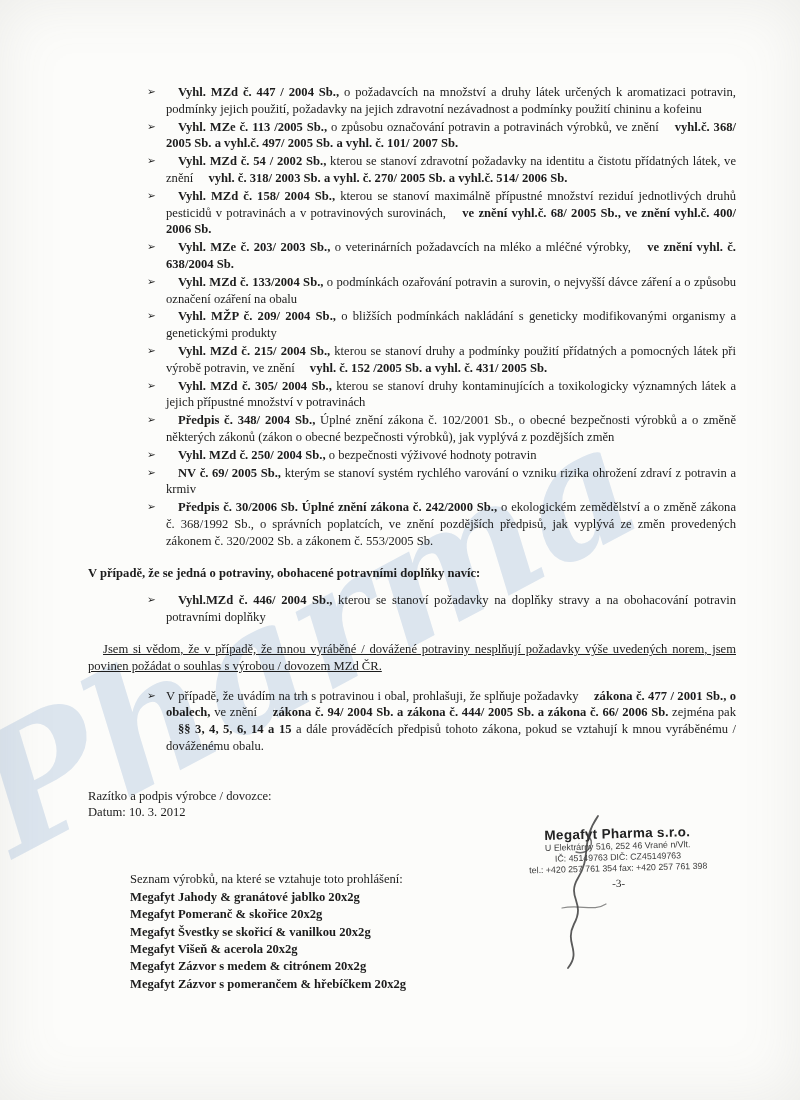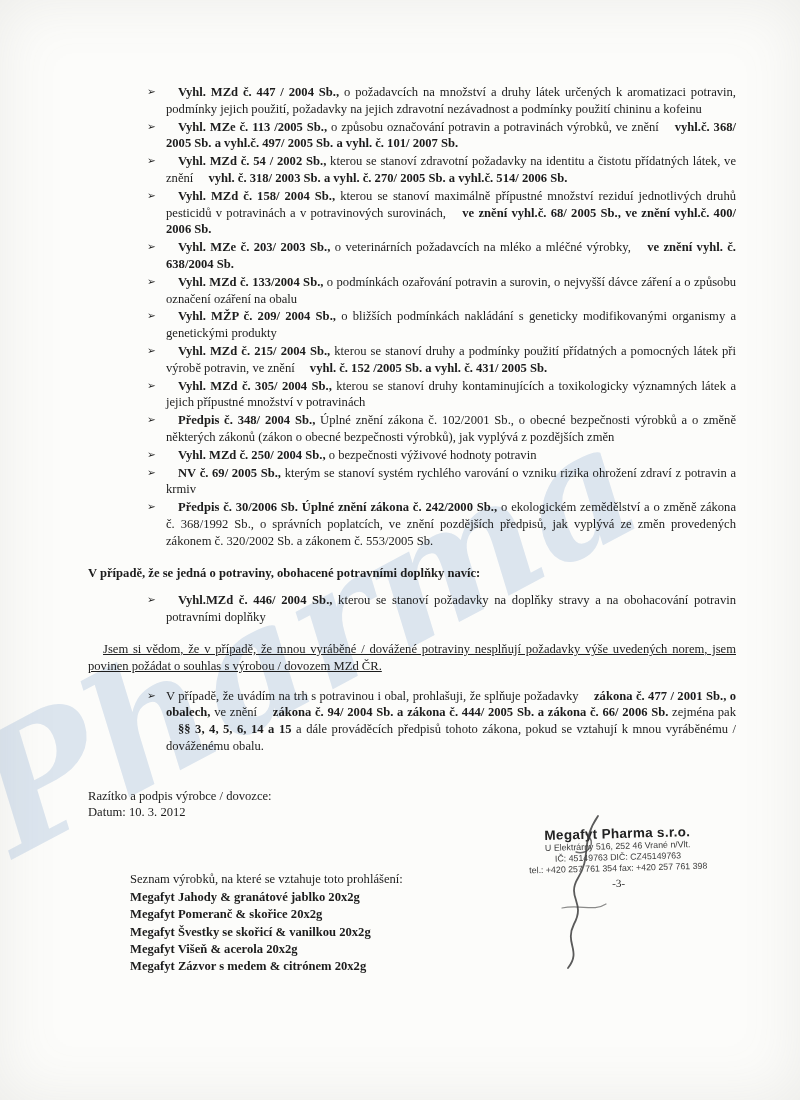--- a/index.html
+++ b/index.html
@@ -120,20 +120,21 @@
     </div>
 
     <div class="products">
       <div class="products-heading">Seznam výrobků, na které se vztahuje toto prohlášení:</div>
       <div>
           <div class="plain-line">Megafyt Jahody &amp; granátové jablko 20x2g</div>
           <div class="plain-line">Megafyt Pomeranč &amp; skořice 20x2g</div>
           <div class="plain-line">Megafyt Švestky se skořicí &amp; vanilkou 20x2g</div>
           <div class="plain-line">Megafyt Višeň &amp; acerola 20x2g</div>
           <div class="plain-line">Megafyt Zázvor s medem &amp; citrónem 20x2g</div>
+          <div class="plain-line">Megafyt Zázvor s pomerančem &amp; hřebíčkem 20x2g</div>
         </div>
     </div>
 
   </div>
 
   <div class="stamp">
     <div class="stamp-name">Megafyt Pharma s.r.o.</div>
     <div class="stamp-line">U Elektrárny 516, 252 46 Vrané n/Vlt.</div>
     <div class="stamp-line">IČ: 45149763  DIČ: CZ45149763</div>
     <div class="stamp-line">tel.: +420 257 761 354  fax: +420 257 761 398</div>

